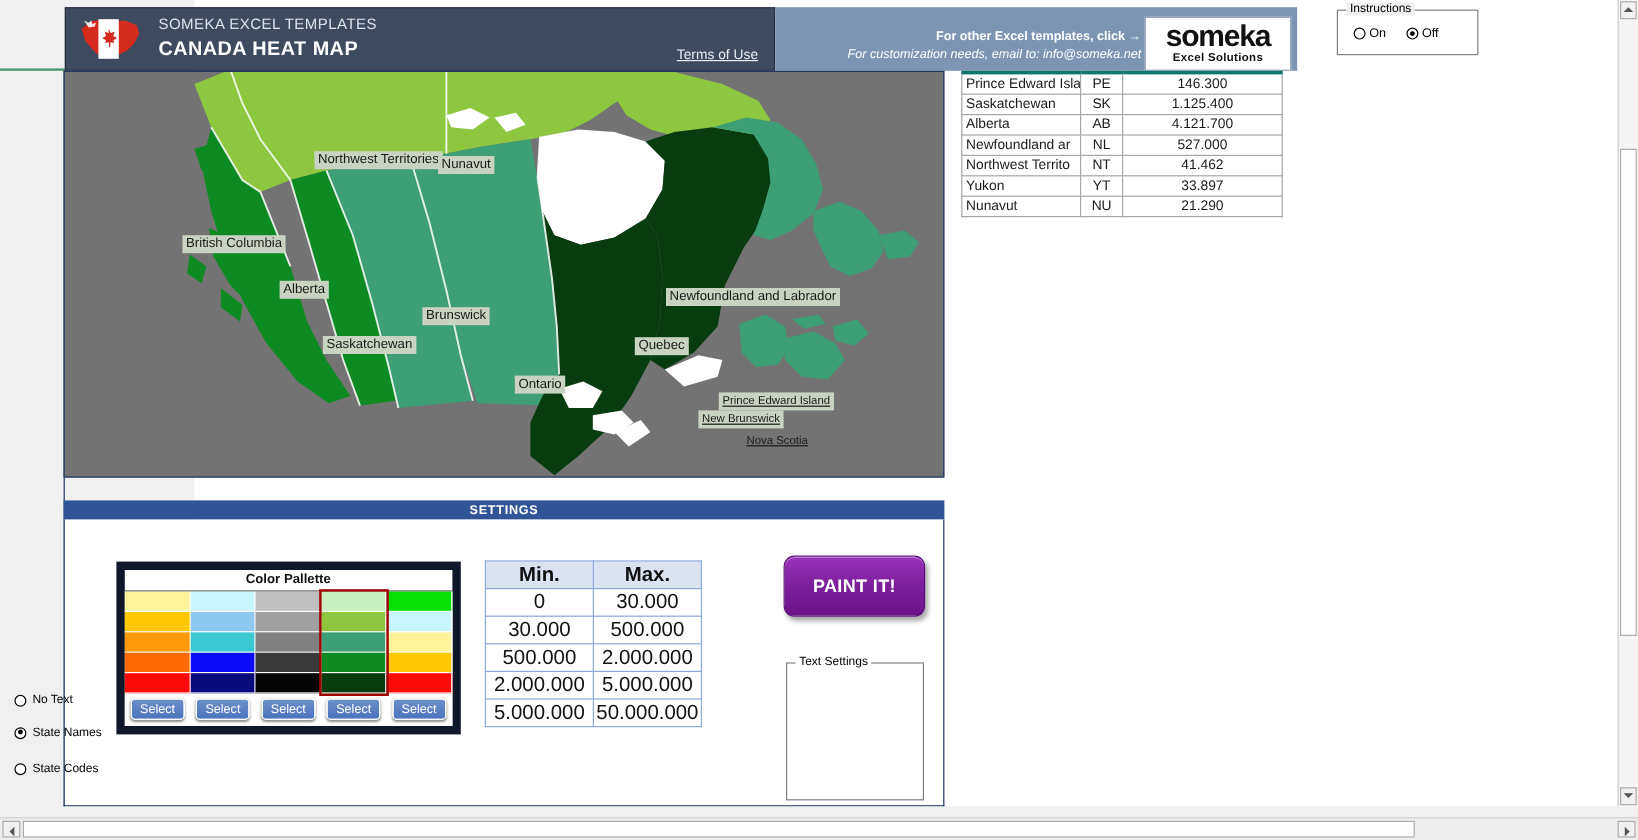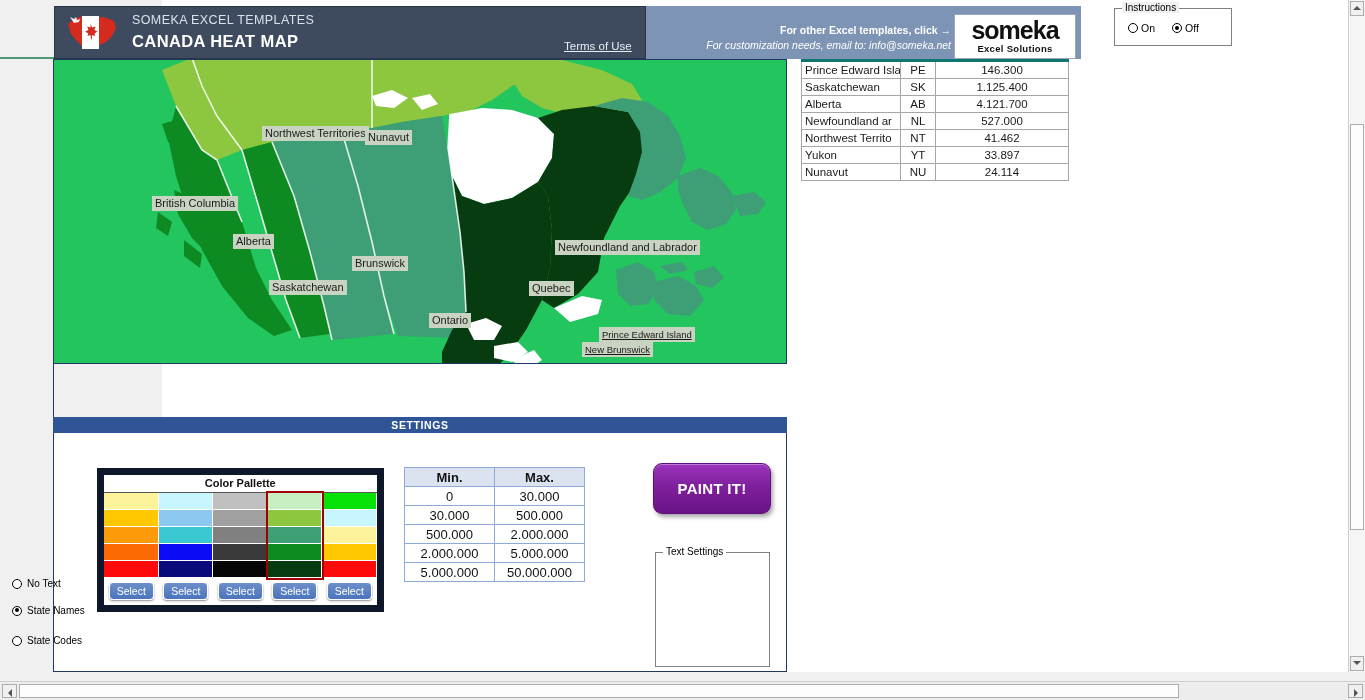--- a/index.html
+++ b/index.html
@@ -38,21 +38,21 @@
   
   #instructions{position:absolute;left:1114px;top:8px;width:118px;height:38px;
                 border:1px solid #808080;box-sizing:border-box;}
   #instr-legend{position:absolute;left:1122px;top:2px;background:#F0F0F0;padding:0 3px;font-size:10px;color:#000;}
   .radio-wrap{position:absolute;top:22px;font-size:10.5px;color:#000;display:flex;align-items:center;gap:3px;}
   .rad{width:10px;height:10px;border:1.5px solid #000;border-radius:50%;background:#fff;box-sizing:border-box;
        display:inline-block;position:relative;}
   .rad.on::after{content:"";position:absolute;left:1.5px;top:1.5px;width:4px;height:4px;border-radius:50%;background:#000;}
 
   
-  #map-panel{position:absolute;left:53px;top:59px;width:734px;height:305px;background:#22c55e;
+  #map-panel{position:absolute;left:53px;top:59px;width:734px;height:339px;background:#737373;
              border:1px solid #1F3864;box-sizing:border-box;overflow:hidden;}
   #map-svg{position:absolute;left:-12px;top:-60px;}
   .mlabel{position:absolute;background:#C9D3C1;color:#1a1a1a;font-size:11px;
           padding:1px 3px;white-space:nowrap;line-height:13px;}
   .mlabel.sm{font-size:9.5px;text-decoration:underline;}
   .mlabel.plain{background:transparent;}
 
   
   #data-table{position:absolute;left:801px;top:59px;border-collapse:collapse;font-size:11.5px;}
   #data-table td{border:1px solid #A6A6A6;height:16px;padding:0 3px;color:#1a1a1a;background:#fff;
@@ -76,21 +76,21 @@
   .pal-col{width:54.5px;position:relative;}
   .pal-col + .pal-col{}
   .sw{height:17px;border:1px solid #fff;border-top:none;border-left:none;box-sizing:border-box;}
   .pal-col.selected{outline:2px solid #A00000;outline-offset:0;z-index:5;}
   #pal-buttons{display:flex;background:#fff;}
   .selbtn-cell{width:54.5px;display:flex;align-items:center;justify-content:center;padding:4px 0 5px;}
   .selbtn{background:linear-gradient(#6d8fc9,#4a74bc);color:#fff;font-size:10.5px;border:1px solid #fff;
           border-radius:4px;padding:2px 7px;box-shadow:0 1px 2px rgba(0,0,0,.45);cursor:pointer;}
 
   
-  #minmax{position:absolute;left:404px;top:467px;border-collapse:collapse;font-size:13px;}
+  #minmax{position:absolute;left:404px;top:467px;border-collapse:collapse;font-size:17px;}
   #minmax th{background:#DCE3F0;border:1px solid #8EA9DB;font-weight:bold;color:#111;height:16px;width:87px;}
   #minmax td{border:1px solid #8EA9DB;height:16px;text-align:center;color:#111;background:#fff;}
 
   
   #paint-it{position:absolute;left:653px;top:463px;width:116px;height:49px;border-radius:9px;
             background:linear-gradient(#9a33bb,#7d1f9b 48%,#6b1287);
             border:1px solid #5d1079;color:#fff;font-size:15px;font-weight:bold;
             display:flex;align-items:center;justify-content:center;letter-spacing:.3px;
             box-shadow:2px 3px 4px rgba(0,0,0,.35), inset 0 1px 0 rgba(255,255,255,.35);cursor:pointer;}
 
@@ -281,21 +281,21 @@
         <td class="vl">41.462</td>
       </tr>
       <tr>
         <td class="nm">Yukon</td>
         <td class="cd">YT</td>
         <td class="vl">33.897</td>
       </tr>
       <tr>
         <td class="nm">Nunavut</td>
         <td class="cd">NU</td>
-        <td class="vl">24.114</td>
+        <td class="vl">21.290</td>
       </tr>
     </tbody>
   </table>
 
   <div id="settings-bar">SETTINGS</div>
   <div id="settings-body"></div>
 
   <div id="palette">
     <div id="pal-title">Color Pallette</div>
     <div id="pal-grid">

